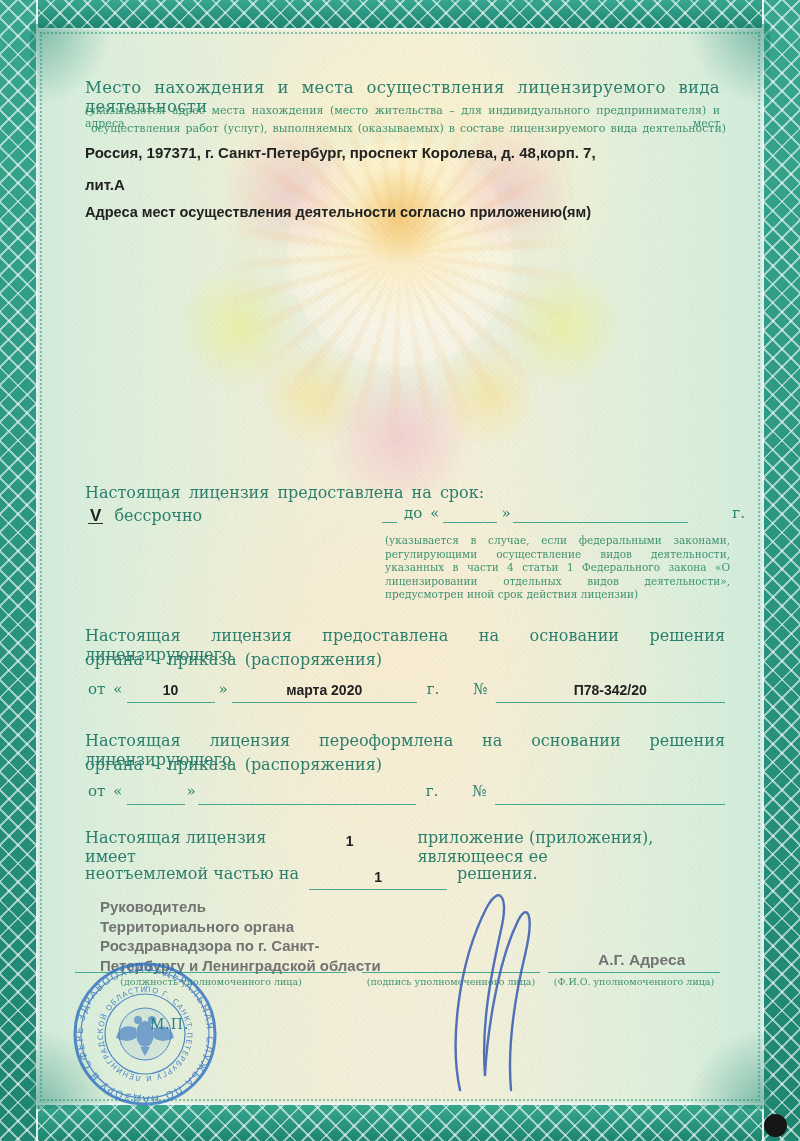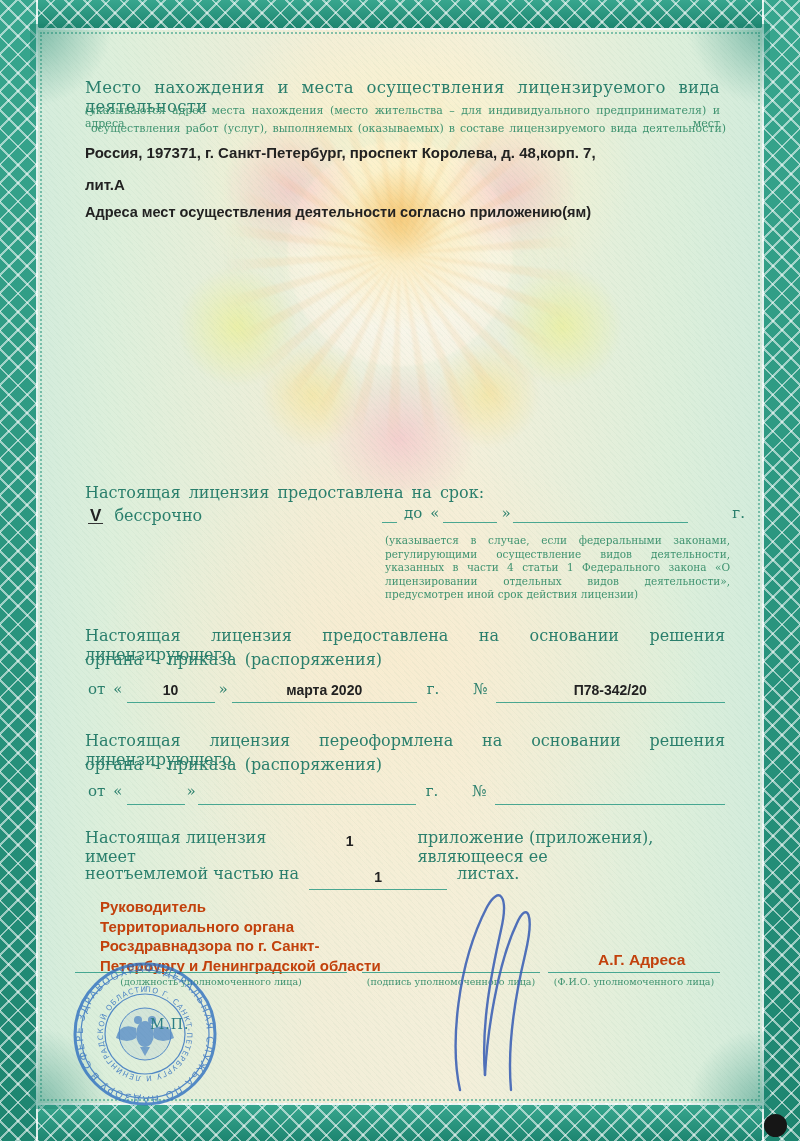--- a/index.html
+++ b/index.html
@@ -65,21 +65,21 @@
   .para{font-size:16px;color:#2a7f6c;word-spacing:3px;}
   .jpara{text-align:justify;text-align-last:justify;}
   .note-sm{font-size:10.5px;line-height:13.5px;color:#3f9370;text-align:justify;}
   .fill-row{display:flex;font-size:15px;color:#2a7f6c;}
   .blank{border-bottom:1.4px solid rgba(44,154,133,.85);position:relative;height:1px;align-self:flex-end;margin-bottom:3px;}
   .blank .val{position:absolute;left:0;right:0;bottom:4px;text-align:center;
     font-family:"Liberation Sans",sans-serif;font-weight:700;font-size:14px;color:#222;white-space:nowrap;}
   .cap-col{position:absolute;border-top:1.4px solid rgba(44,154,133,.85);padding-top:3px;
     font-size:9.5px;color:#3f9370;text-align:center;white-space:nowrap;}
   .sig-lines{font-family:"Liberation Sans",sans-serif;font-weight:700;font-size:15px;
-    line-height:19.5px;color:#c2410c;}
+    line-height:19.5px;color:#737373;}
   .checkmark{font-family:"Liberation Sans",sans-serif;font-weight:700;font-size:17px;color:#222;
     border-bottom:1.6px solid #333;line-height:15px;display:inline-block;padding:0 2px;}
   .punch{position:absolute;width:23px;height:23px;border-radius:50%;background:#161616;}
 </style>
 </head>
 <body>
 
 <div class="paper"></div>
 <div class="rosette"></div>
 <div class="scan-grain"></div>
@@ -154,21 +154,21 @@
   <span class="blank" style="width:135px;margin:0 12px;border-bottom-color:transparent;">
     <span class="val">1</span>
   </span>
   <span>приложение (приложения), являющееся ее</span>
 </div>
 <div class="abs fill-row" style="left:85px;top:864px;width:640px;height:26px;font-size:16px;">
   <span>неотъемлемой частью на</span>
   <span class="blank" style="width:138px;margin:0 10px;">
     <span class="val">1</span>
   </span>
-  <span>листах.</span>
+  <span>решения.</span>
 </div>
 
 <div class="abs sig-lines" style="left:100px;top:897px;width:330px;">
   <div>Руководитель</div>
   <div>Территориального органа</div>
   <div>Росздравнадзора по г. Санкт-</div>
   <div>Петербургу и Ленинградской области</div>
 </div>
 <div class="abs sig-lines" style="left:598px;top:950px;font-size:15.5px;">А.Г. Адреса</div>
 

